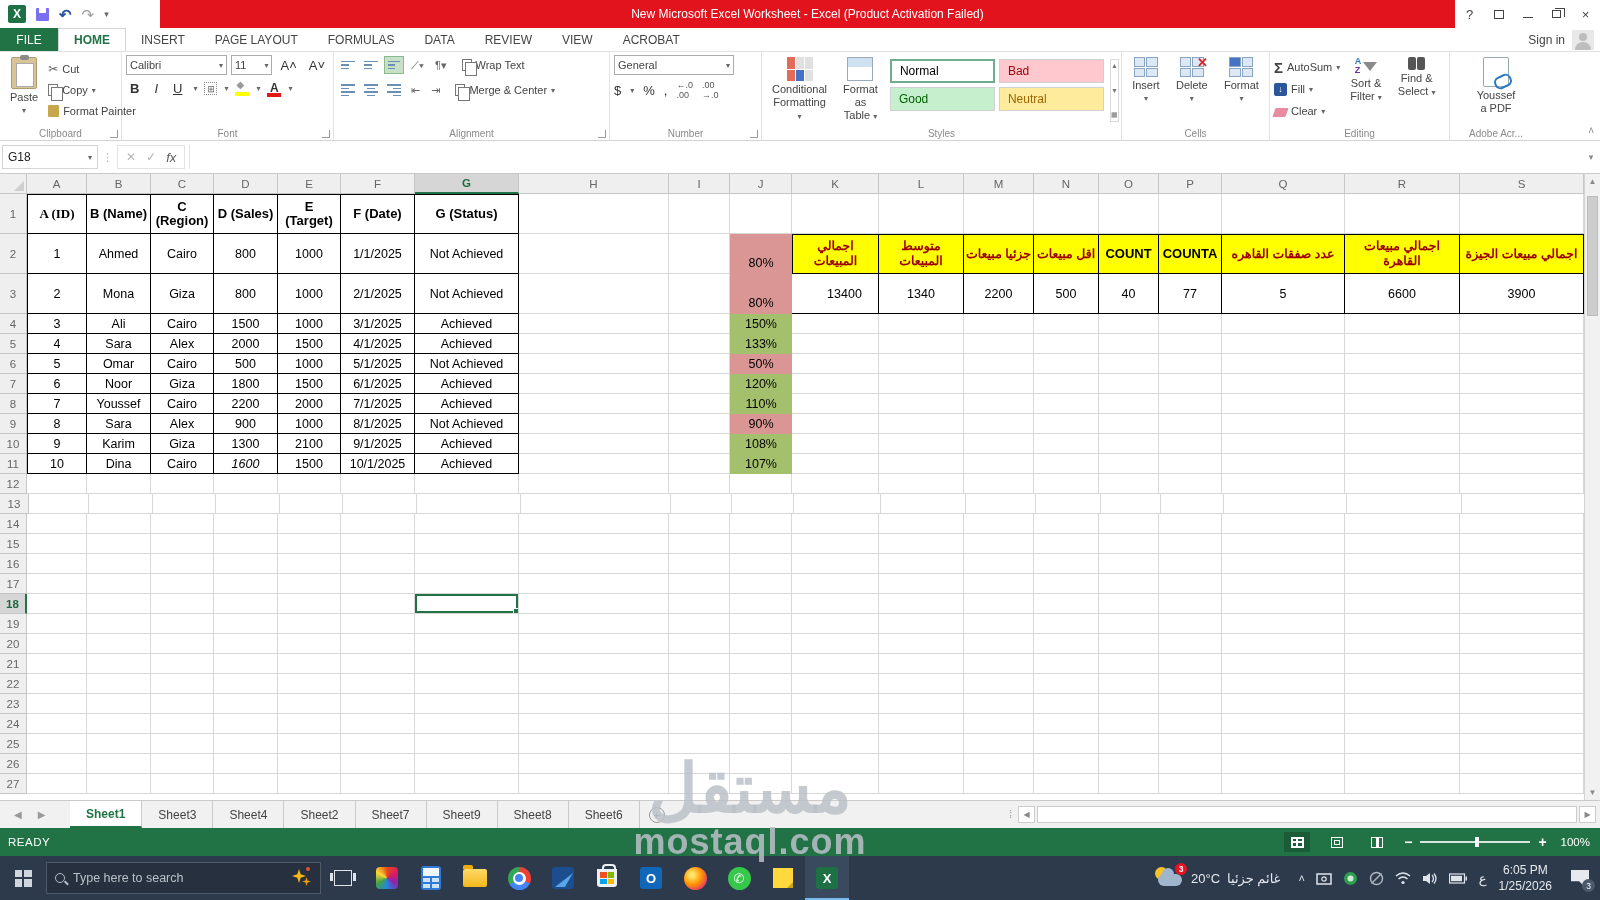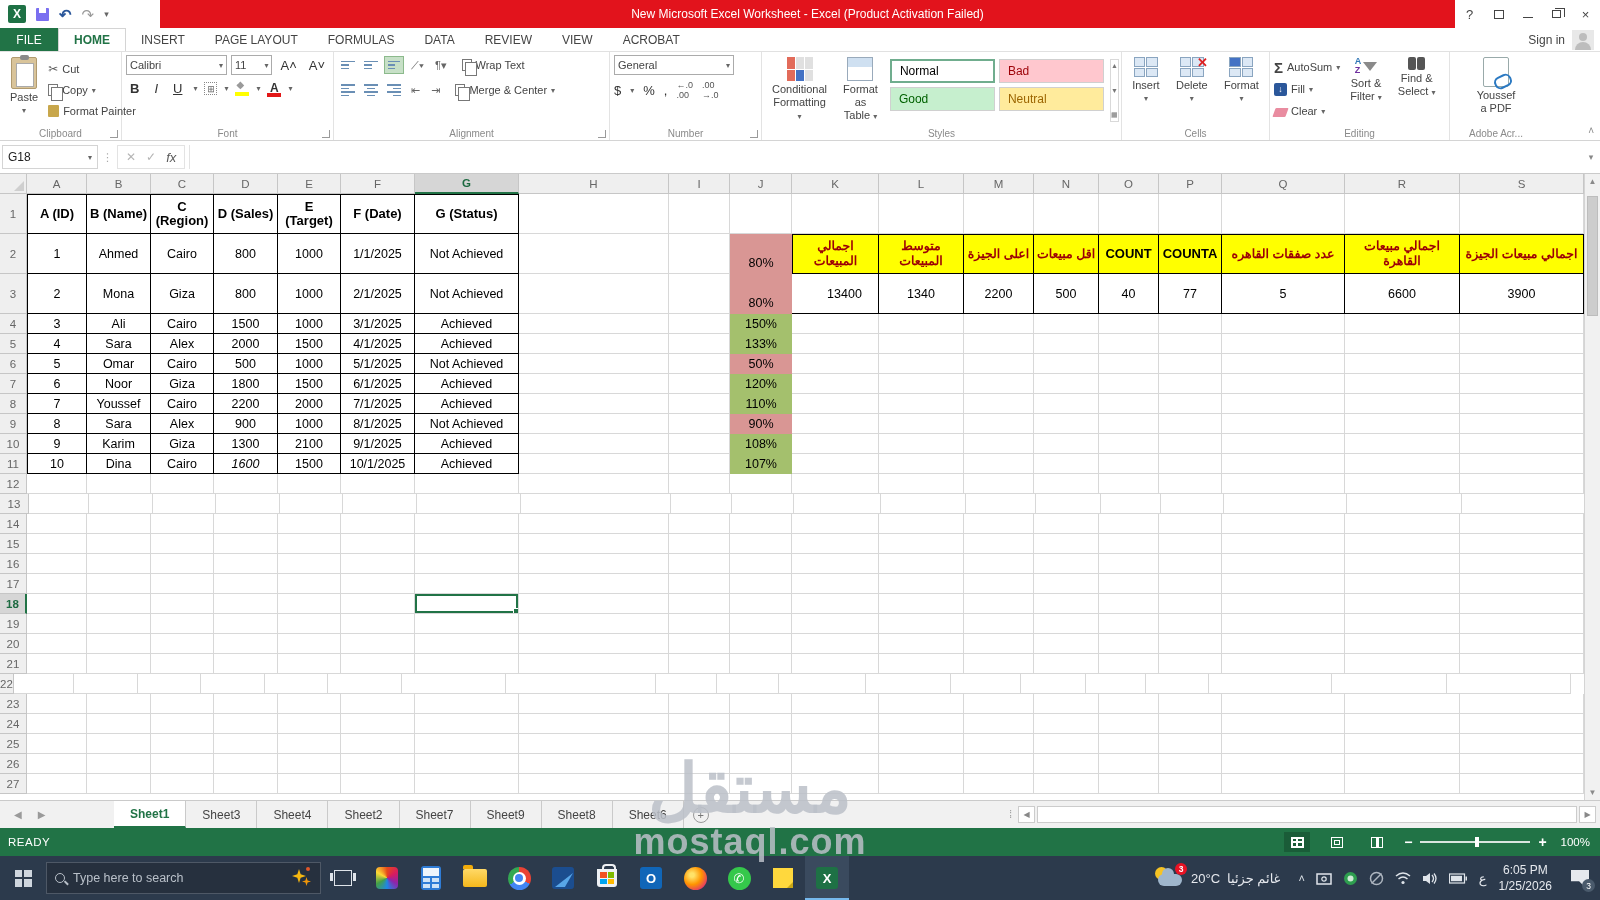--- a/index.html
+++ b/index.html
@@ -541,21 +541,21 @@
         <div class="ghead" style="width: 70px; height: 20px;">M</div>
         <div class="ghead" style="width: 65px; height: 20px;">N</div>
         <div class="ghead" style="width: 60px; height: 20px;">O</div>
         <div class="ghead" style="width: 63px; height: 20px;">P</div>
         <div class="ghead" style="width: 123px; height: 20px;">Q</div>
         <div class="ghead" style="width: 115px; height: 20px;">R</div>
         <div class="ghead" style="width: 124px; height: 20px;">S</div>
       </div>
       <div class="grow">
         <div class="ghead" style="width: 27px; height: 40px;">1</div>
-        <div class="gcell tbl thdr bt bl" style="width: 60px; height: 40px;">A (ID)</div>
+        <div class="gcell tbl thdr bt bl" style="width: 60px; height: 40px; font-family: Liberation Serif, serif;">A (ID)</div>
         <div class="gcell tbl thdr bt" style="width: 64px; height: 40px;">B (Name)</div>
         <div class="gcell tbl thdr bt" style="width: 63px; height: 40px;">C (Region)</div>
         <div class="gcell tbl thdr bt" style="width: 64px; height: 40px;">D (Sales)</div>
         <div class="gcell tbl thdr bt" style="width: 63px; height: 40px;">E (Target)</div>
         <div class="gcell tbl thdr bt" style="width: 74px; height: 40px;">F (Date)</div>
         <div class="gcell tbl thdr bt" style="width: 104px; height: 40px;">G (Status)</div>
         <div class="gcell" style="width: 150px; height: 40px;"></div>
         <div class="gcell" style="width: 61px; height: 40px;"></div>
         <div class="gcell" style="width: 62px; height: 40px;"></div>
         <div class="gcell" style="width: 87px; height: 40px;"></div>
@@ -575,21 +575,21 @@
         <div class="gcell tbl" style="width: 63px; height: 40px;">Cairo</div>
         <div class="gcell tbl" style="width: 64px; height: 40px;">800</div>
         <div class="gcell tbl" style="width: 63px; height: 40px;">1000</div>
         <div class="gcell tbl" style="width: 74px; height: 40px;">1/1/2025</div>
         <div class="gcell tbl" style="width: 104px; height: 40px;">Not Achieved</div>
         <div class="gcell" style="width: 150px; height: 40px;"></div>
         <div class="gcell" style="width: 61px; height: 40px;"></div>
         <div class="gcell pct red tall" style="width: 62px; height: 40px;">80%</div>
         <div class="gcell sumh ar bt bl" dir="rtl" style="width: 87px; height: 40px;">اجمالي المبيعات</div>
         <div class="gcell sumh ar bt" dir="rtl" style="width: 85px; height: 40px;">متوسط المبيعات</div>
-        <div class="gcell sumh ar bt" dir="rtl" style="width: 70px; height: 40px;">اعلى الجيزة</div>
+        <div class="gcell sumh ar bt" dir="rtl" style="width: 70px; height: 40px;">جزئيا مبيعات</div>
         <div class="gcell sumh ar bt" dir="rtl" style="width: 65px; height: 40px;">اقل مبيعات</div>
         <div class="gcell sumh en bt" style="width: 60px; height: 40px;">COUNT</div>
         <div class="gcell sumh en bt" style="width: 63px; height: 40px;">COUNTA</div>
         <div class="gcell sumh ar bt" dir="rtl" style="width: 123px; height: 40px;">عدد صفقات القاهره</div>
         <div class="gcell sumh ar bt" dir="rtl" style="width: 115px; height: 40px;">اجمالي مبيعات القاهرة</div>
         <div class="gcell sumh ar bt" dir="rtl" style="width: 124px; height: 40px;">اجمالي مبيعات الجيزة</div>
       </div>
       <div class="grow">
         <div class="ghead" style="width: 27px; height: 40px;">3</div>
         <div class="gcell tbl bl" style="width: 60px; height: 40px;">2</div>
@@ -1002,21 +1002,21 @@
         <div class="gcell" style="width: 85px; height: 20px;"></div>
         <div class="gcell" style="width: 70px; height: 20px;"></div>
         <div class="gcell" style="width: 65px; height: 20px;"></div>
         <div class="gcell" style="width: 60px; height: 20px;"></div>
         <div class="gcell" style="width: 63px; height: 20px;"></div>
         <div class="gcell" style="width: 123px; height: 20px;"></div>
         <div class="gcell" style="width: 115px; height: 20px;"></div>
         <div class="gcell" style="width: 124px; height: 20px;"></div>
       </div>
       <div class="grow">
-        <div class="ghead" style="width: 14px; height: 20px;">22</div>
+        <div class="ghead" style="width: 27px; height: 20px;">22</div>
         <div class="gcell" style="width: 60px; height: 20px;"></div>
         <div class="gcell" style="width: 64px; height: 20px;"></div>
         <div class="gcell" style="width: 63px; height: 20px;"></div>
         <div class="gcell" style="width: 64px; height: 20px;"></div>
         <div class="gcell" style="width: 63px; height: 20px;"></div>
         <div class="gcell" style="width: 74px; height: 20px;"></div>
         <div class="gcell" style="width: 104px; height: 20px;"></div>
         <div class="gcell" style="width: 150px; height: 20px;"></div>
         <div class="gcell" style="width: 61px; height: 20px;"></div>
         <div class="gcell" style="width: 62px; height: 20px;"></div>
@@ -1145,21 +1145,21 @@
     <span>▲</span>
     <span class="vthumb"></span>
     <span>▼</span>
   </div>
 
   <div class="sheetrow">
     <div class="snav">
       <span>◀</span>
       <span>▶</span>
     </div>
-    <div id="stabs" style="display:flex;margin-left:44px;">
+    <div id="stabs" style="display:flex;">
         <div class="stab active">Sheet1</div>
         <div class="stab">Sheet3</div>
         <div class="stab">Sheet4</div>
         <div class="stab">Sheet2</div>
         <div class="stab">Sheet7</div>
         <div class="stab">Sheet9</div>
         <div class="stab">Sheet8</div>
         <div class="stab">Sheet6</div>
       </div>
     <div class="addsheet">

